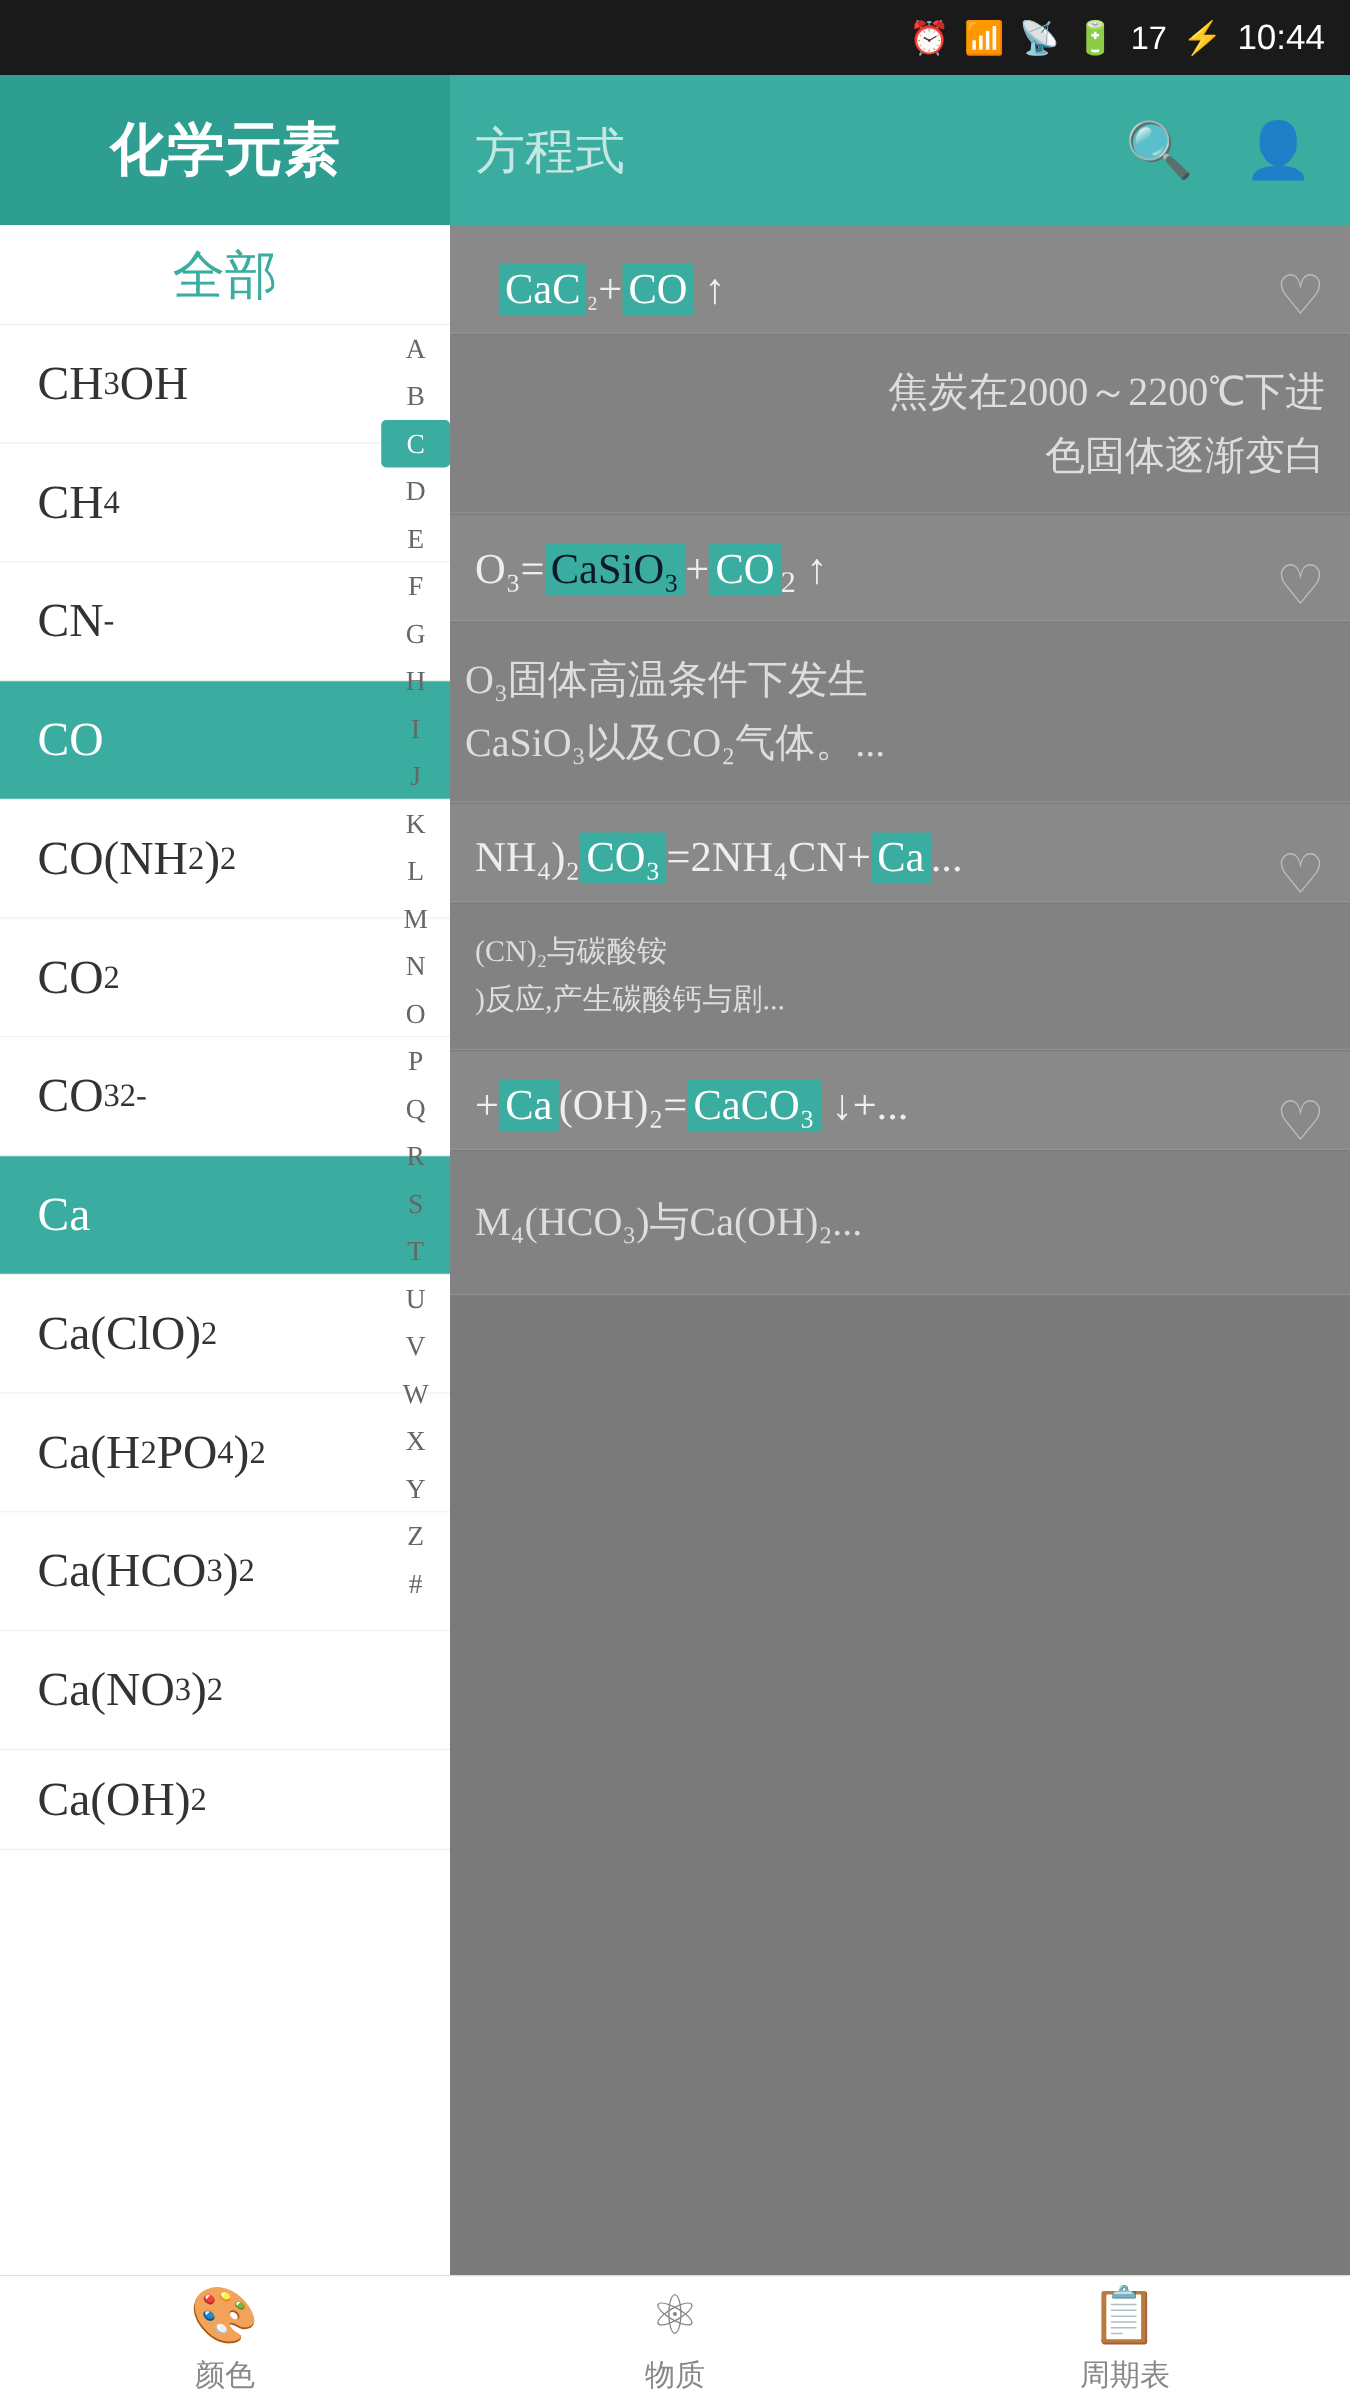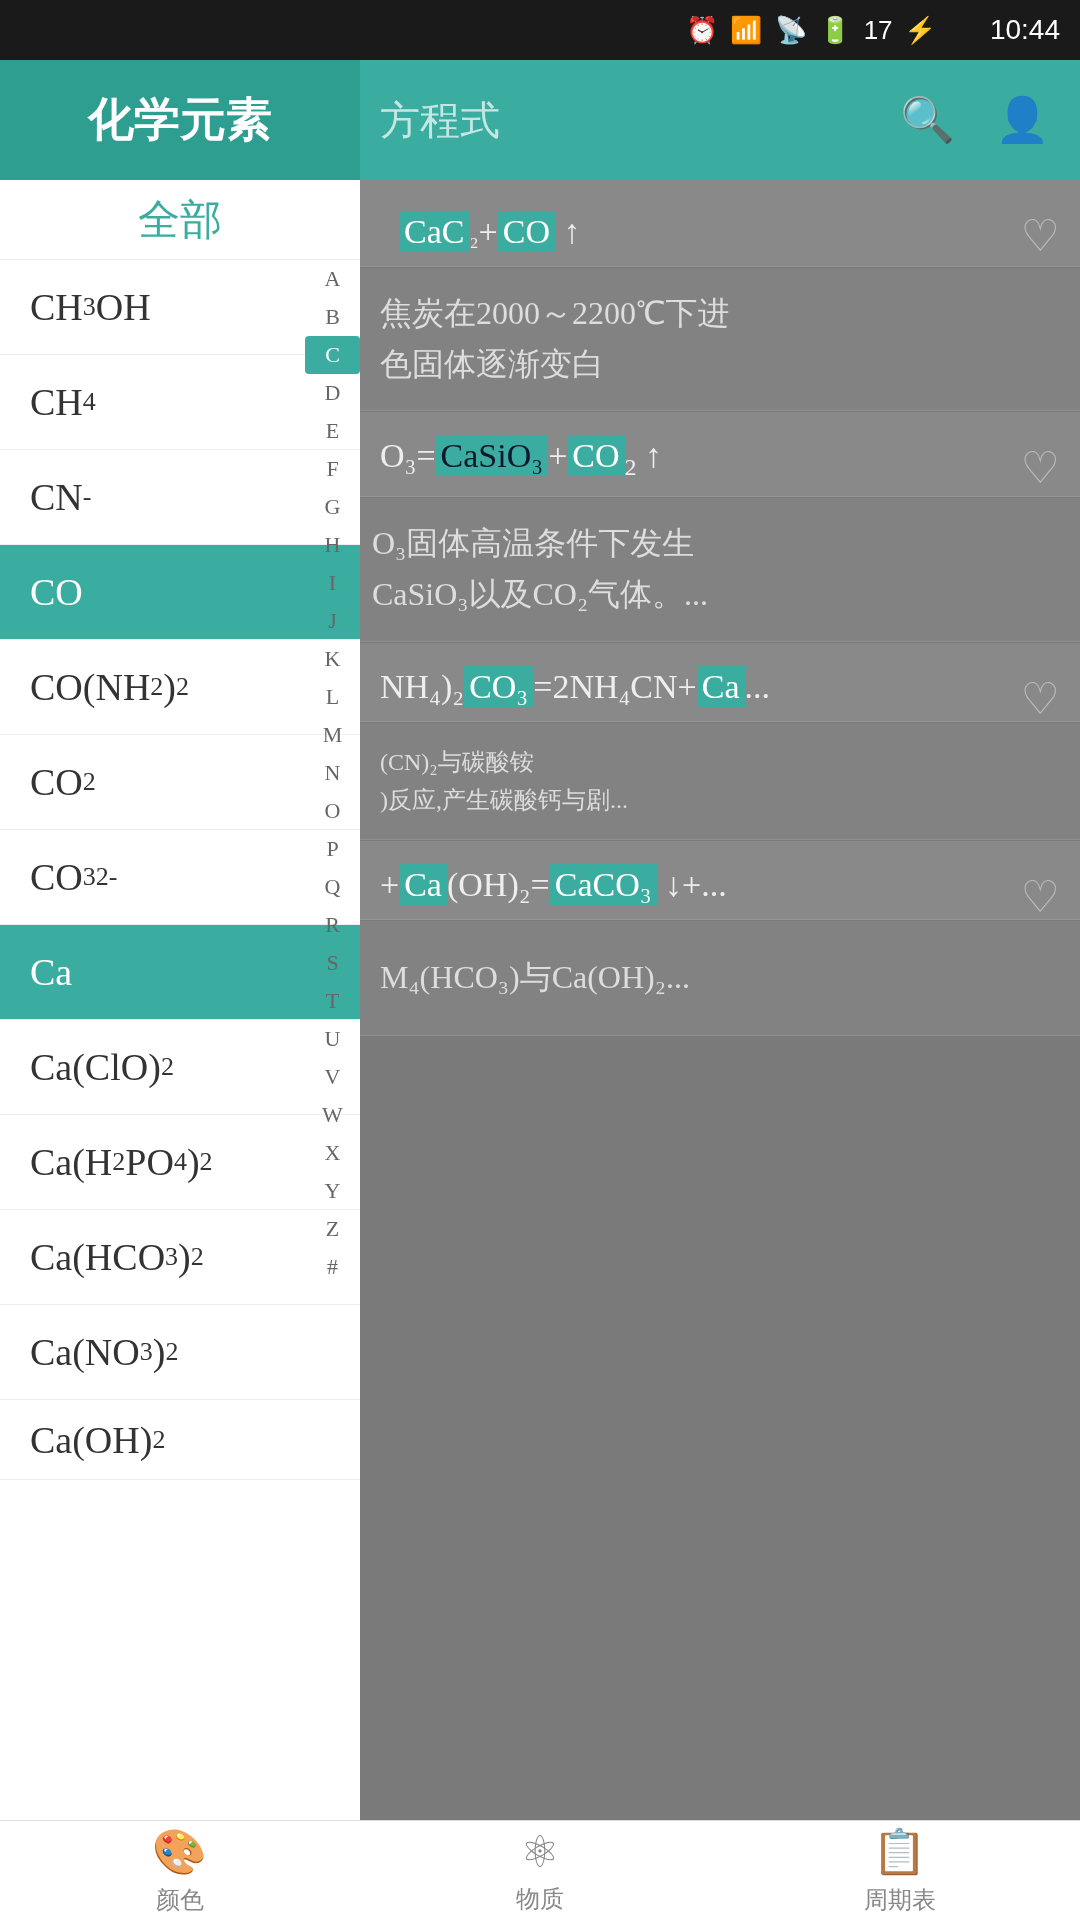--- a/index.html
+++ b/index.html
@@ -189,21 +189,21 @@
 </head>
 <body>
 
 <div class="status-bar">
   <span>⏰</span>
   <span>📶</span>
   <span>📡</span>
   <span>🔋</span>
   <span class="battery-text">17</span>
   <span>⚡</span>
-  <span style="color:white;font-size:28px;margin-left:41px;">10:44</span>
+  <span style="color:white;font-size:28px;">10:44</span>
 </div>
 
 <div class="header">
   <div class="header-left">
     <span class="header-left-title">化学元素</span>
   </div>
   <div class="header-right">
     <span class="header-nav-title">方程式</span>
     <div class="header-icons">
       <span class="header-icon">🔍</span>
@@ -292,21 +292,21 @@
 
   <div class="right-content">
 
     <div class="result-row" style="padding: 25px 60px 15px 20px; background: rgba(200,200,200,0.2); border-bottom: 1px solid rgba(180,180,180,0.3);">
       <div style="font-size:34px; color:#eee; margin-top:8px;margin-left:19px;">
         <span style="background:#3aada0; color:white; padding:2px 5px;">CaC</span><span style="font-size:26px; color:#eee;">₂</span>+<span style="background:#3aada0; color:white; padding:2px 5px;">CO</span> ↑
       </div>
       <span style="position:absolute; right:20px; top:30px; color:#bbb; font-size:44px;">♡</span>
     </div>
 
-    <div class="result-row" style="padding: 20px 20px; background: rgba(180,180,180,0.15); border-bottom: 1px solid rgba(180,180,180,0.3);">
+    <div class="result-row" style="padding: 20px 20px; background: rgba(180,180,180,0.15); border-bottom: 1px solid rgba(180,180,180,0.3); text-align: right;">
       <div style="font-size:32px; color:#ddd; line-height:1.6;">焦炭在2000～2200℃下进<br>色固体逐渐变白</div>
     </div>
 
     <div class="result-row" style="padding: 25px 60px 15px 20px; background: rgba(200,200,200,0.2); border-bottom: 1px solid rgba(180,180,180,0.3);">
       <div style="font-size:34px; color:#eee;">
         O₃=<span style="background:#3aada0; color:#0f172a; padding:2px 5px;">CaSiO₃</span>+<span style="background:#3aada0; color:white; padding:2px 5px;">CO</span><sub style="font-size:24px;">2</sub> ↑
       </div>
       <span style="position:absolute; right:20px; top:30px; color:#bbb; font-size:44px;">♡</span>
     </div>
 

